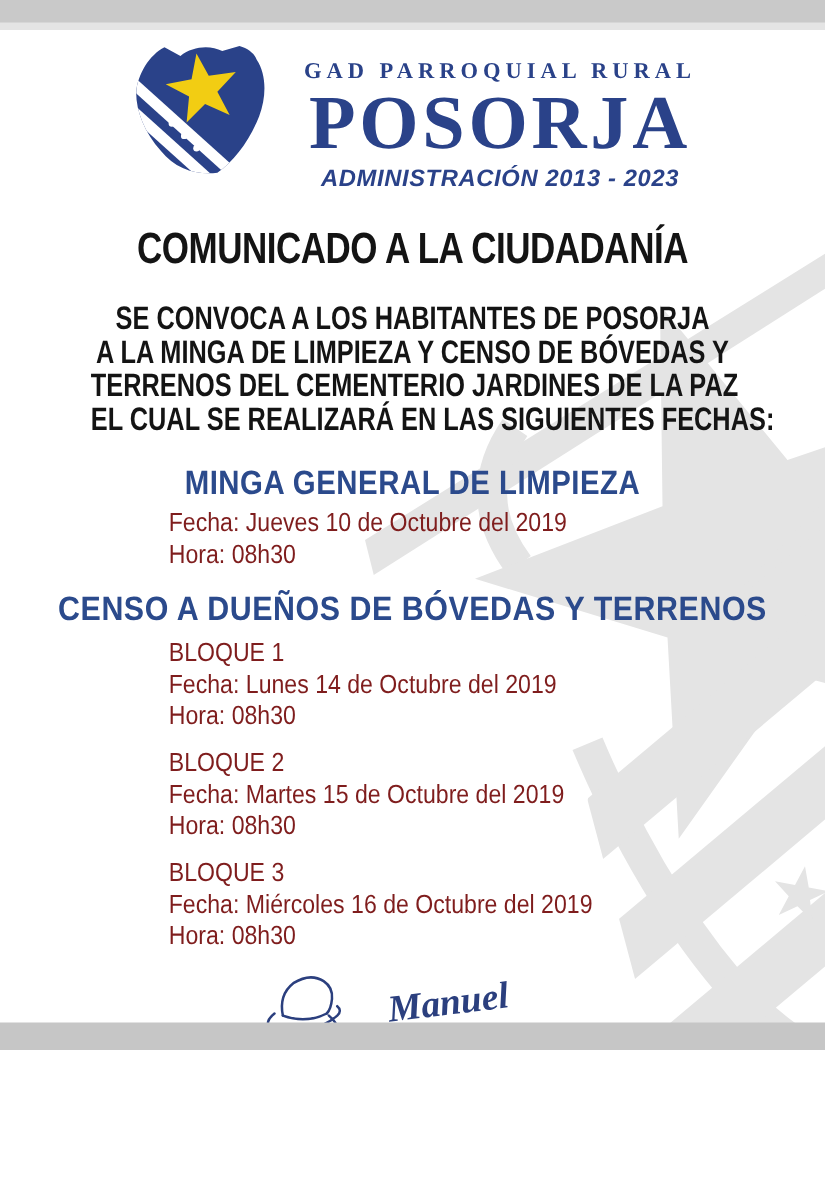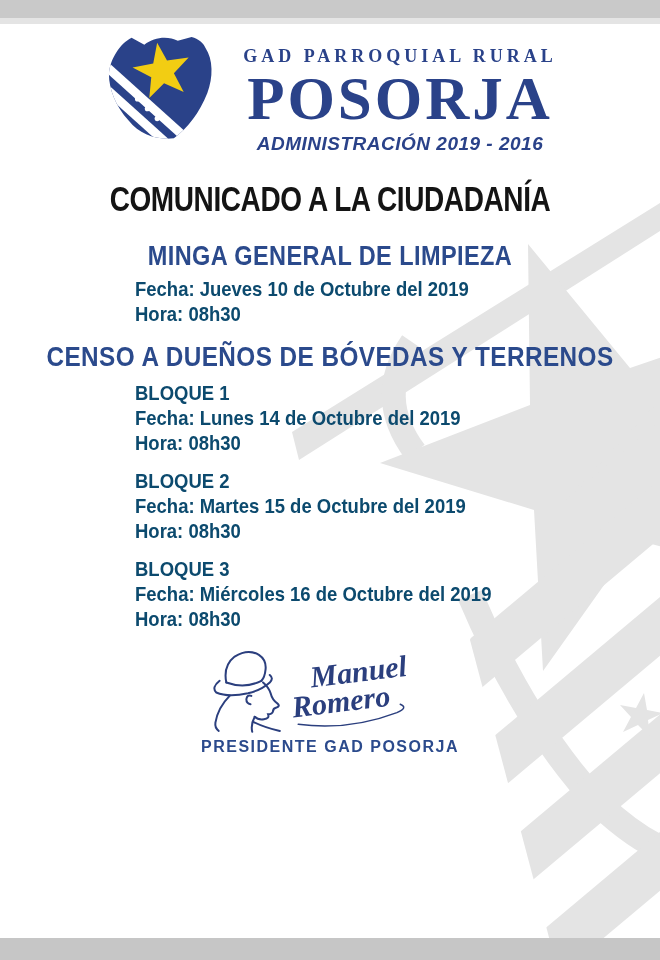--- a/index.html
+++ b/index.html
@@ -1,17 +1,17 @@
 <!DOCTYPE html>
 <html><head>
 <meta charset="utf-8">
 <style>
   html,body{margin:0;padding:0;background:#fff;}
   .page{
-    position:relative;width:660px;height:960px;background:#ffffff;
+    position:relative;width:660px;height:840px;background:#ffffff;
     overflow:hidden;font-family:"Liberation Sans",sans-serif;
   }
   .band-top{
     position:absolute;top:0;left:0;width:660px;height:18px;
     background:#c9c9c9;border-bottom:6px solid #e4e4e4;z-index:3;
   }
   .band-bottom{
     position:absolute;bottom:0;left:0;width:660px;height:22px;
     background:#c6c6c6;z-index:3;
   }
@@ -50,21 +50,21 @@
     transform:scaleX(.84);
   }
 
   
   .event-title{
     margin-top:22px;color:#2b4a8c;font-weight:bold;font-size:27px;
     white-space:nowrap;transform:scaleX(.87);letter-spacing:.5px;
   }
   .event-title.wide{transform:scaleX(.9);margin-top:16px;}
   .details{
-    text-align:left;margin:4px 0 0 135px;color:#0c4a6e;font-weight:bold;
+    text-align:left;margin:4px 0 0 135px;color:#7f1d1d;font-weight:normal;
   }
   .dline{
     font-size:21px;line-height:25px;white-space:nowrap;
     transform:scaleX(.88);transform-origin:0 50%;
   }
   .block{margin-top:7px;margin-bottom:13px;}
 
   
   .signature{margin-top:2px;}
   .sig-title{
@@ -129,26 +129,32 @@
             <circle cx="35" cy="70" r="2.6"></circle>
             <circle cx="45" cy="80" r="2.6"></circle>
             <circle cx="55" cy="90" r="2.6"></circle>
           </g>
         </g>
         <polygon fill="#f2cd13" points="55,13 65,31 87,28 72,44 82,63 62,54 47,69 49,48 30,38 51,34"></polygon>
       </svg>
       <div class="brand">
         <div class="org-line">GAD PARROQUIAL RURAL</div>
         <div class="org-name">POSORJA</div>
-        <div class="admin-line">ADMINISTRACIÓN 2019 - 2016</div>
+        <div class="admin-line">ADMINISTRACIÓN 2013 - 2023</div>
       </div>
     </div>
 
     <div class="doc-title">COMUNICADO A LA CIUDADANÍA</div>
 
+    <div class="body-block">
+      <div class="body-line">SE CONVOCA A LOS HABITANTES DE POSORJA</div>
+      <div class="body-line">A LA MINGA DE LIMPIEZA Y CENSO DE BÓVEDAS Y</div>
+      <div class="body-line">TERRENOS DEL CEMENTERIO JARDINES DE LA PAZ</div>
+      <div class="body-line">EL CUAL SE REALIZARÁ EN LAS SIGUIENTES FECHAS:</div>
+    </div>
 
 
     <div class="event-title">MINGA GENERAL DE LIMPIEZA</div>
     <div class="details">
       <div class="dline">Fecha: Jueves 10 de Octubre del 2019</div>
       <div class="dline">Hora: 08h30</div>
     </div>
 
     <div class="event-title wide">CENSO A DUEÑOS DE BÓVEDAS Y TERRENOS</div>
     <div class="details">

